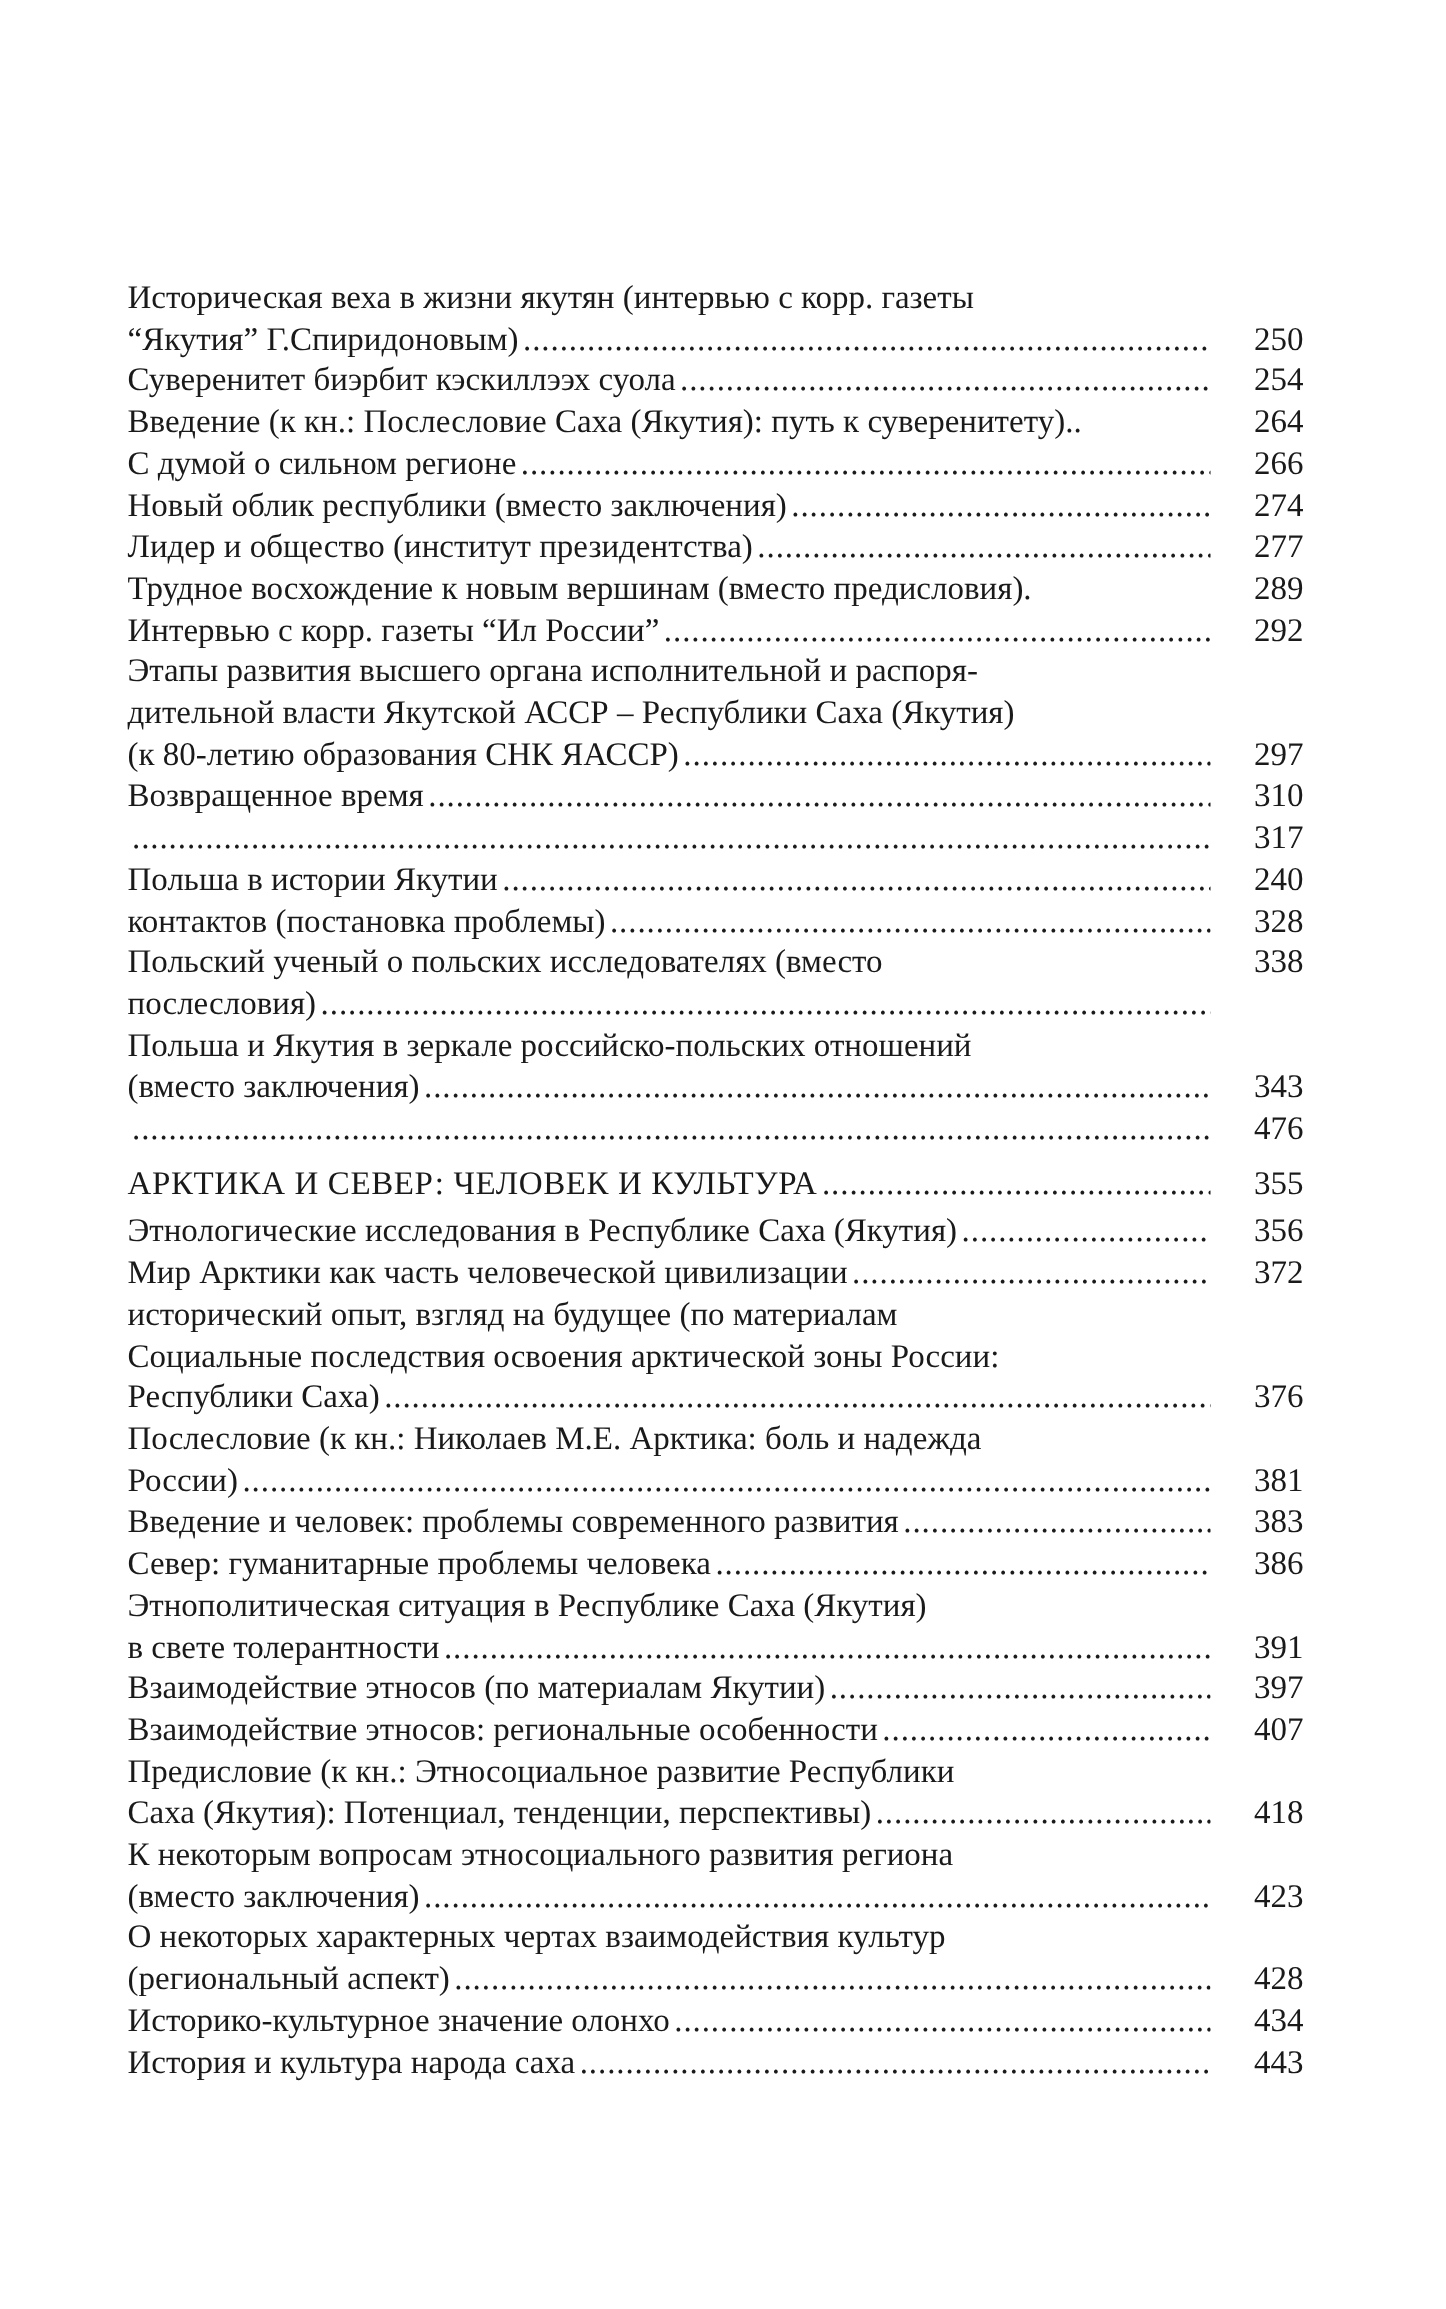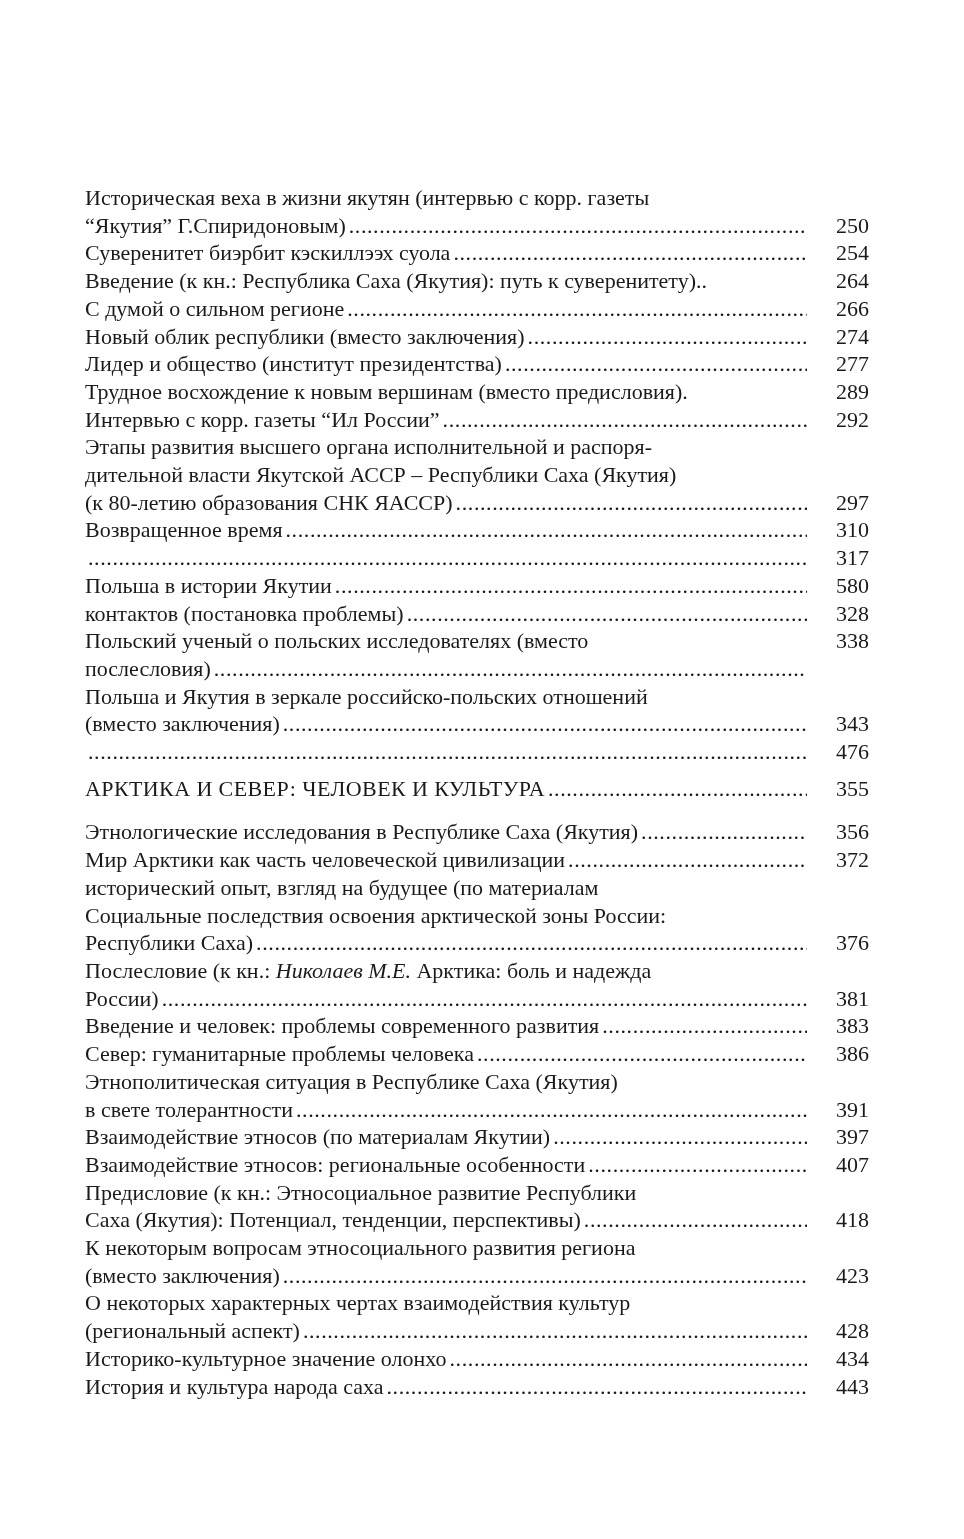--- a/index.html
+++ b/index.html
@@ -23,38 +23,38 @@
   }
   .toc-entry { margin: 0; }
   .toc-line {
     display: flex;
     align-items: flex-end;
     font-size: 22px;
     line-height: 27.7px;
     white-space: nowrap;
   }
   .toc-text { flex: 0 0 auto; }
-  .toc-text .italic { font-style: italic; }
+  .toc-text .italic { }
   .toc-dots {
     flex: 1 1 auto;
     overflow: hidden;
     white-space: nowrap;
     letter-spacing: 0.6px;
     margin-left: 3px;
     margin-right: 6px;
     min-width: 0;
   }
   .toc-page {
     flex: 0 0 auto;
     width: 56px;
     text-align: right;
   }
   .toc-entry.section {
     margin-top: 9px;
-    margin-bottom: 16px;
+    margin-bottom: 4px;
   }
   .toc-entry.section .toc-text {
     letter-spacing: 0.4px;
   }
 </style>
 </head>
 <body>
 
 <div class="scan-page">
   <div>
@@ -72,21 +72,21 @@
       </div>
       <div class="toc-entry">
         <div class="toc-line">
           <span class="toc-text"><span>Суверенитет биэрбит кэскиллээх суола</span></span>
           <span class="toc-dots">................................................................................................................................................................................................................................................</span>
           <span class="toc-page">254</span>
         </div>
       </div>
       <div class="toc-entry">
         <div class="toc-line">
-          <span class="toc-text"><span>Введение (к кн.: Республика Саха (Якутия): путь к суверенитету)..</span></span>
+          <span class="toc-text"><span>Введение (к кн.: Послесловие Саха (Якутия): путь к суверенитету)..</span></span>
           <span class="toc-dots"></span>
           <span class="toc-page">264</span>
         </div>
       </div>
       <div class="toc-entry">
         <div class="toc-line">
           <span class="toc-text"><span>С думой о сильном регионе</span></span>
           <span class="toc-dots">................................................................................................................................................................................................................................................</span>
           <span class="toc-page">266</span>
         </div>
@@ -146,21 +146,21 @@
       <div class="toc-entry">
         <div class="toc-line">
           <span class="toc-dots">................................................................................................................................................................................................................................................</span>
           <span class="toc-page">317</span>
         </div>
       </div>
       <div class="toc-entry">
         <div class="toc-line">
           <span class="toc-text"><span>Польша в истории Якутии</span></span>
           <span class="toc-dots">................................................................................................................................................................................................................................................</span>
-          <span class="toc-page">580</span>
+          <span class="toc-page">240</span>
         </div>
       </div>
       <div class="toc-entry">
         <div class="toc-line">
           <span class="toc-text"><span>контактов (постановка проблемы)</span></span>
           <span class="toc-dots">................................................................................................................................................................................................................................................</span>
           <span class="toc-page">328</span>
         </div>
       </div>
       <div class="toc-entry">

